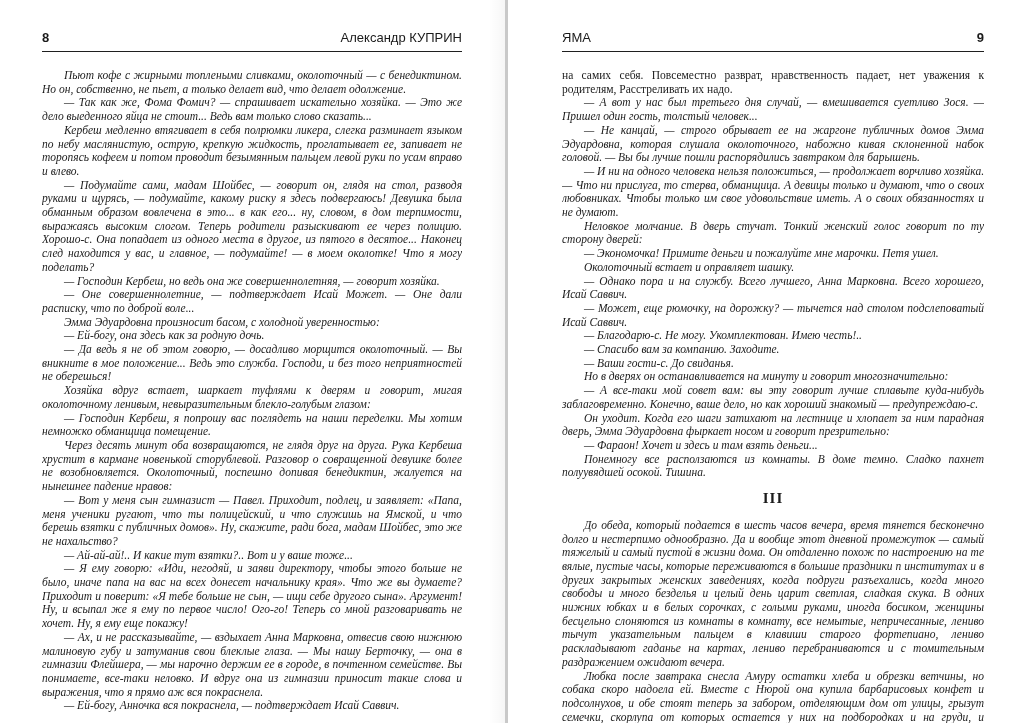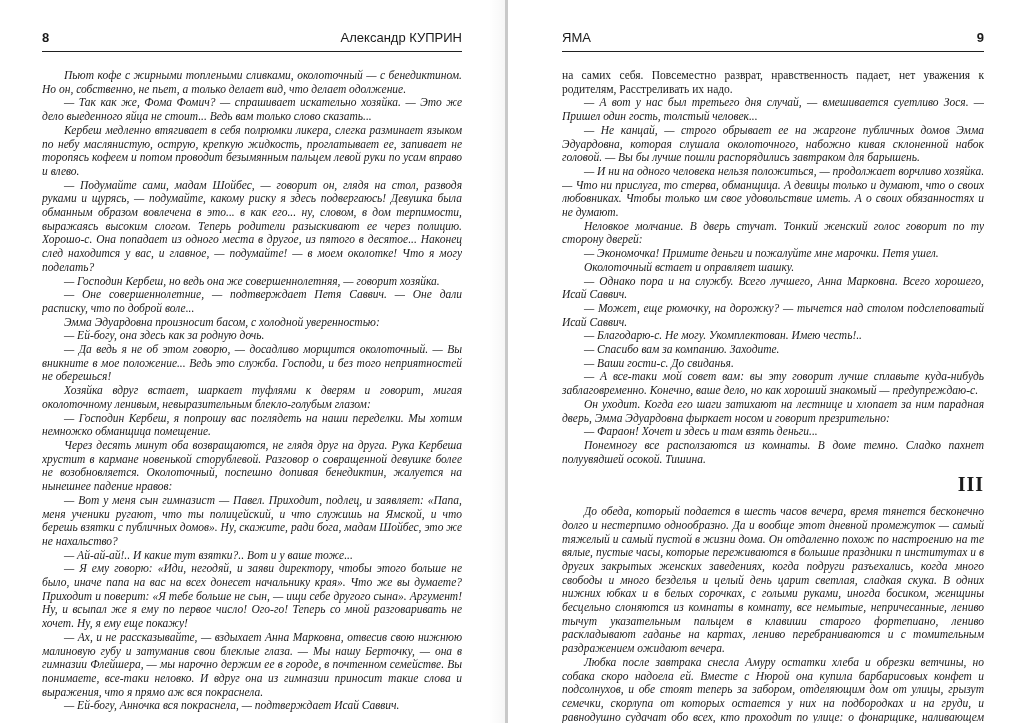--- a/index.html
+++ b/index.html
@@ -51,22 +51,22 @@
     margin-top: 17px;
     text-align: justify;
     font-size: 11.5px;
     line-height: 13.7px;
     overflow: hidden;
   }
   .pagebody p.para { margin: 0; }
   .pagebody p.para.ind { text-indent: 22px; font-style: italic; }
   .pagebody h3.chapter {
     margin: 12px 0 13px 0;
-    text-align: right;
-    font-size: 20px;
+    text-align: center;
+    font-size: 15px;
     font-weight: 700;
     text-indent: 0;
     letter-spacing: 1px;
   }
 </style>
 </head>
 <body>
 
 <div class="spread">
 
@@ -74,21 +74,21 @@
     <div class="pagehead">
       <span class="num">8</span>
       <span class="running">Александр КУПРИН</span>
     </div>
     <div class="pagebody">
         <p class="para ind">Пьют кофе с жирными топлеными сливками, околоточный — с бенедиктином. Но он, собственно, не пьет, а только делает вид, что делает одолжение.</p>
         <p class="para ind">— Так как же, Фома Фомич? — спрашивает искательно хозяйка. — Это же дело выеденного яйца не стоит... Ведь вам только слово сказать...</p>
         <p class="para ind">Кербеш медленно втягивает в себя полрюмки ликера, слегка разминает языком по небу маслянистую, острую, крепкую жидкость, проглатывает ее, запивает не торопясь кофеем и потом проводит безымянным пальцем левой руки по усам вправо и влево.</p>
         <p class="para ind">— Подумайте сами, мадам Шойбес, — говорит он, глядя на стол, разводя руками и щурясь, — подумайте, какому риску я здесь подвергаюсь! Девушка была обманным образом вовлечена в это... в как его... ну, словом, в дом терпимости, выражаясь высоким слогом. Теперь родители разыскивают ее через полицию. Хорошо-с. Она попадает из одного места в другое, из пятого в десятое... Наконец след находится у вас, и главное, — подумайте! — в моем околотке! Что я могу поделать?</p>
         <p class="para ind">— Господин Кербеш, но ведь она же совершеннолетняя, — говорит хозяйка.</p>
-        <p class="para ind">— Оне совершеннолетние, — подтверждает Петя Саввич. — Оне дали расписку, что по доброй воле...</p>
+        <p class="para ind">— Оне совершеннолетние, — подтверждает Исай Может. — Оне дали расписку, что по доброй воле...</p>
         <p class="para ind">Эмма Эдуардовна произносит басом, с холодной уверенностью:</p>
         <p class="para ind">— Ей-богу, она здесь как за родную дочь.</p>
         <p class="para ind">— Да ведь я не об этом говорю, — досадливо морщится околоточный. — Вы вникните в мое положение... Ведь это служба. Господи, и без того неприятностей не оберешься!</p>
         <p class="para ind">Хозяйка вдруг встает, шаркает туфлями к дверям и говорит, мигая околоточному ленивым, невыразительным блекло-голубым глазом:</p>
         <p class="para ind">— Господин Кербеш, я попрошу вас поглядеть на наши переделки. Мы хотим немножко обманщица помещение.</p>
         <p class="para ind">Через десять минут оба возвращаются, не глядя друг на друга. Рука Кербеша хрустит в кармане новенькой сторублевой. Разговор о совращенной девушке более не возобновляется. Околоточный, поспешно допивая бенедиктин, жалуется на нынешнее падение нравов:</p>
         <p class="para ind">— Вот у меня сын гимназист — Павел. Приходит, подлец, и заявляет: «Папа, меня ученики ругают, что ты полицейский, и что служишь на Ямской, и что берешь взятки с публичных домов». Ну, скажите, ради бога, мадам Шойбес, это же не нахальство?</p>
         <p class="para ind">— Ай-ай-ай!.. И какие тут взятки?.. Вот и у ваше тоже...</p>
         <p class="para ind">— Я ему говорю: «Иди, негодяй, и заяви директору, чтобы этого больше не было, иначе папа на вас на всех донесет начальнику края». Что же вы думаете? Приходит и поверит: «Я тебе больше не сын, — ищи себе другого сына». Аргумент! Ну, и всыпал же я ему по первое число! Ого-го! Теперь со мной разговаривать не хочет. Ну, я ему еще покажу!</p>
         <p class="para ind">— Ах, и не рассказывайте, — вздыхает Анна Марковна, отвесив свою нижнюю малиновую губу и затуманив свои блеклые глаза. — Мы нашу Берточку, — она в гимназии Флейшера, — мы нарочно держим ее в городе, в почтенном семействе. Вы понимаете, все-таки неловко. И вдруг она из гимназии приносит такие слова и выражения, что я прямо аж вся покраснела.</p>
@@ -111,20 +111,21 @@
         <p class="para ind">— Не канцай, — строго обрывает ее на жаргоне публичных домов Эмма Эдуардовна, которая слушала околоточного, набожно кивая склоненной набок головой. — Вы бы лучше пошли распорядились завтраком для барышень.</p>
         <p class="para ind">— И ни на одного человека нельзя положиться, — продолжает ворчливо хозяйка. — Что ни прислуга, то стерва, обманщица. А девицы только и думают, что о своих любовниках. Чтобы только им свое удовольствие иметь. А о своих обязанностях и не думают.</p>
         <p class="para ind">Неловкое молчание. В дверь стучат. Тонкий женский голос говорит по ту сторону дверей:</p>
         <p class="para ind">— Экономочка! Примите деньги и пожалуйте мне марочки. Петя ушел.</p>
         <p class="para ind">Околоточный встает и оправляет шашку.</p>
         <p class="para ind">— Однако пора и на службу. Всего лучшего, Анна Марковна. Всего хорошего, Исай Саввич.</p>
         <p class="para ind">— Может, еще рюмочку, на дорожку? — тычется над столом подслеповатый Исай Саввич.</p>
         <p class="para ind">— Благодарю-с. Не могу. Укомплектован. Имею честь!..</p>
         <p class="para ind">— Спасибо вам за компанию. Заходите.</p>
         <p class="para ind">— Ваши гости-с. До свиданья.</p>
+        <p class="para ind">Но в дверях он останавливается на минуту и говорит многозначительно:</p>
         <p class="para ind">— А все-таки мой совет вам: вы эту говорит лучше сплавьте куда-нибудь заблаговременно. Конечно, ваше дело, но как хороший знакомый — предупреждаю-с.</p>
         <p class="para ind">Он уходит. Когда его шаги затихают на лестнице и хлопает за ним парадная дверь, Эмма Эдуардовна фыркает носом и говорит презрительно:</p>
         <p class="para ind">— Фараон! Хочет и здесь и там взять деньги...</p>
         <p class="para ind">Понемногу все расползаются из комнаты. В доме темно. Сладко пахнет полуувядшей осокой. Тишина.</p>
         <h3 class="chapter">III</h3>
         <p class="para ind">До обеда, который подается в шесть часов вечера, время тянется бесконечно долго и нестерпимо однообразно. Да и вообще этот дневной промежуток — самый тяжелый и самый пустой в жизни дома. Он отдаленно похож по настроению на те вялые, пустые часы, которые переживаются в большие праздники п институтах и в других закрытых женских заведениях, когда подруги разъехались, когда много свободы и много безделья и целый день царит светлая, сладкая скука. В одних нижних юбках и в белых сорочках, с голыми руками, иногда босиком, женщины бесцельно слоняются из комнаты в комнату, все немытые, непричесанные, лениво тычут указательным пальцем в клавиши старого фортепиано, лениво раскладывают гаданье на картах, лениво перебраниваются и с томительным раздражением ожидают вечера.</p>
         <p class="para ind">Любка после завтрака снесла Амуру остатки хлеба и обрезки ветчины, но собака скоро надоела ей. Вместе с Нюрой она купила барбарисовых конфет и подсолнухов, и обе стоят теперь за забором, отделяющим дом от улицы, грызут семечки, скорлупа от которых остается у них на подбородках и на груди, и равнодушно судачат обо всех, кто проходит по улице: о фонарщике, наливающем керосин в уличные фонари, о городо-</p>
       </div>
   </div>
 

